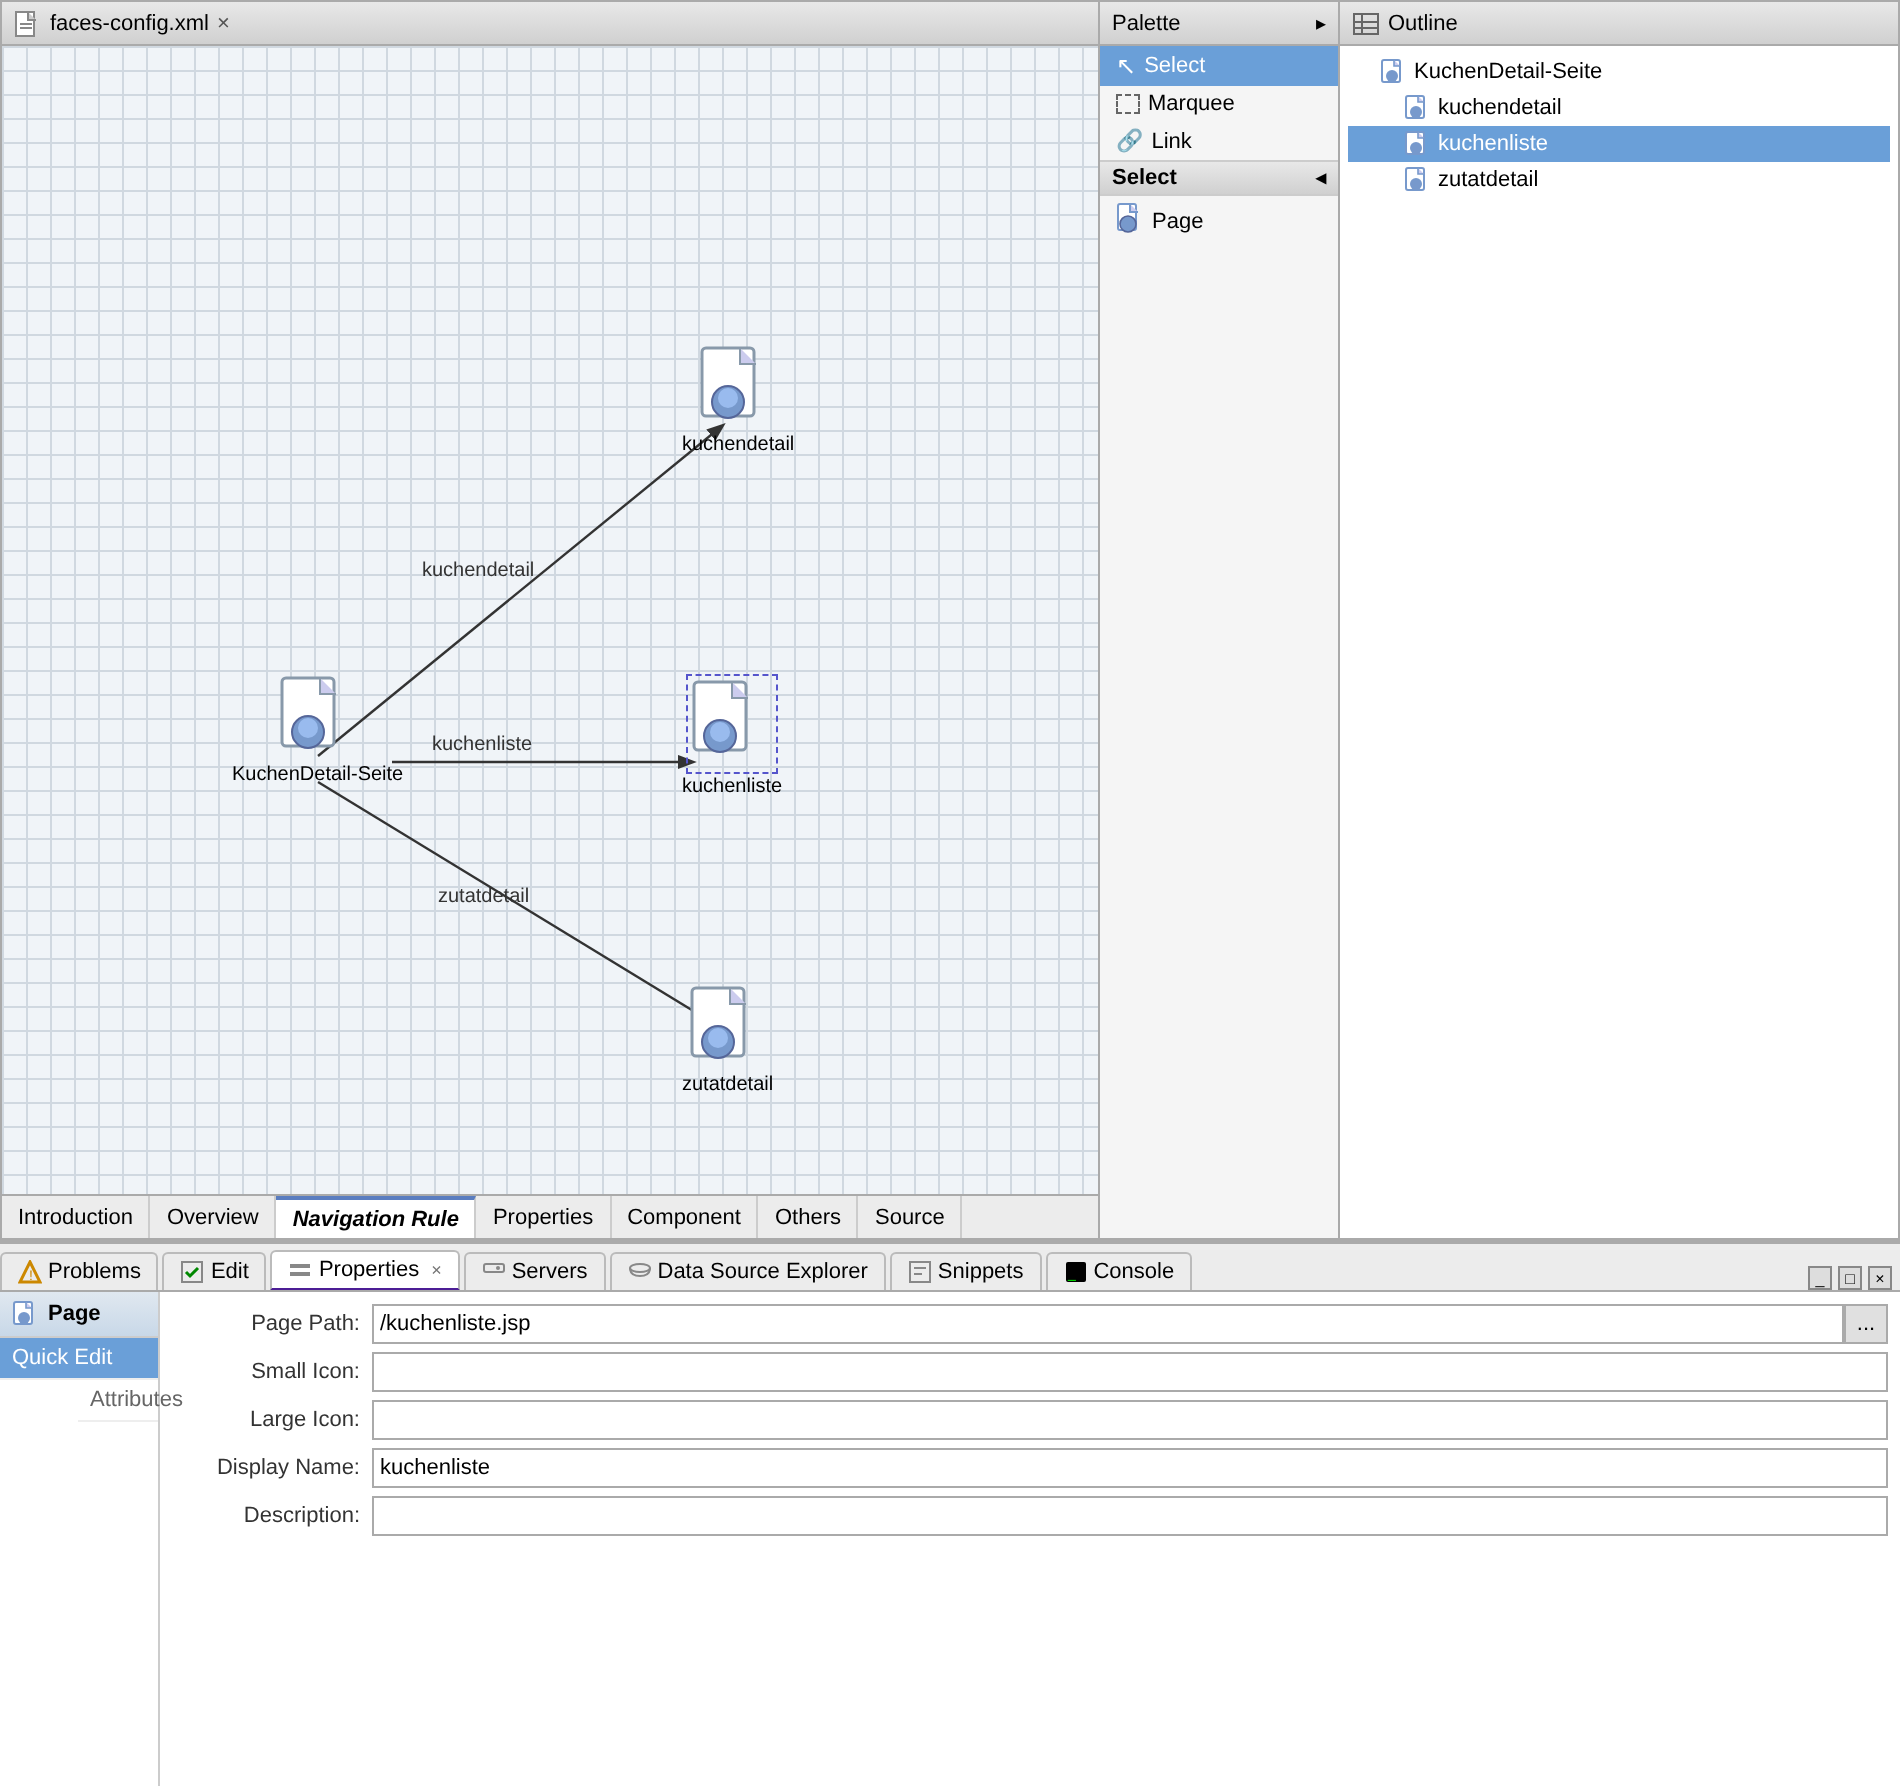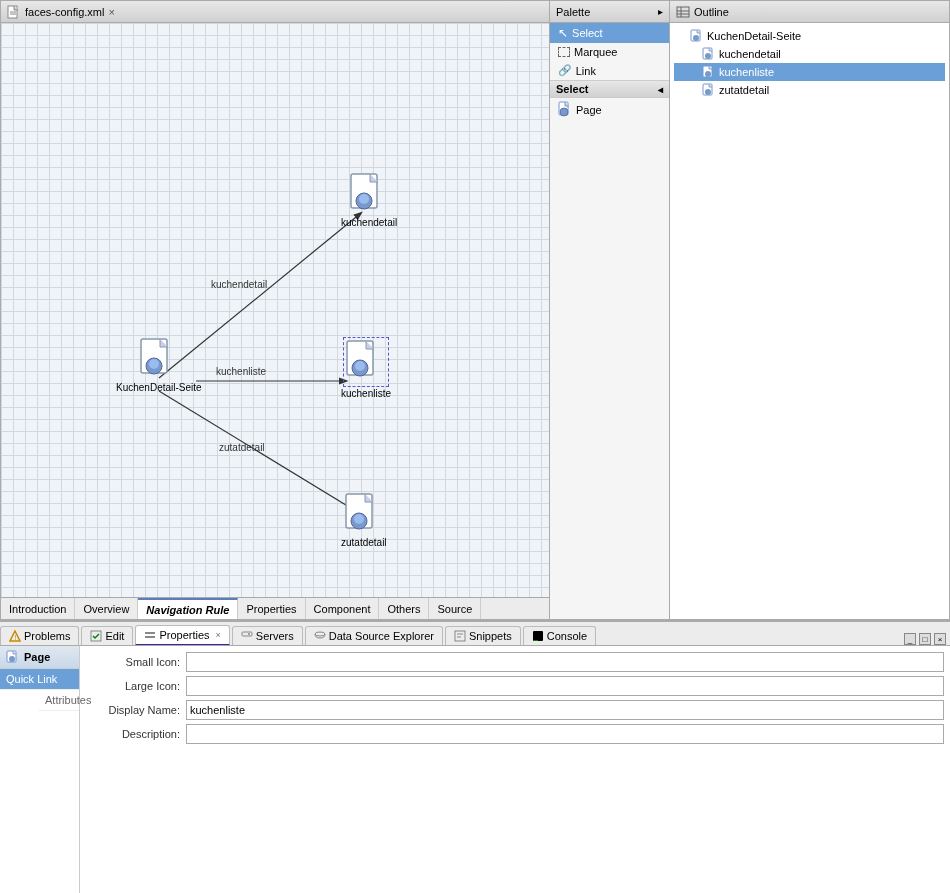--- a/index.html
+++ b/index.html
@@ -522,25 +522,30 @@
 
     <div class="properties-left">
       <div class="properties-left-header">
         <svg width="14" height="14" viewBox="0 0 14 14">
           <rect x="1" y="1" width="9" height="11" rx="1" fill="white" stroke="#7799cc" stroke-width="1"></rect>
           <polyline points="7,1 7,4 10,4" fill="#cce" stroke="#7799cc" stroke-width="0.8"></polyline>
           <circle cx="6" cy="9" r="3" fill="#7799cc"></circle>
         </svg>
         <span>Page</span>
       </div>
-      <div class="properties-left-item active">Quick Link</div>
+      <div class="properties-left-item active">Quick Edit</div>
       <div class="properties-left-item inactive">Attributes</div>
     </div>
 
     <div class="properties-right">
+      <div class="properties-row">
+        <div class="properties-label">Page Path:</div>
+        <input class="properties-input" value="/kuchenliste.jsp" style="flex: 1 1 0%;">
+        <div class="properties-input-btn">...</div>
+      </div>
       <div class="properties-row">
         <div class="properties-label">Small Icon:</div>
         <input class="properties-input" value="" style="flex: 1 1 0%;">
       </div>
       <div class="properties-row">
         <div class="properties-label">Large Icon:</div>
         <input class="properties-input" value="" style="flex: 1 1 0%;">
       </div>
       <div class="properties-row">
         <div class="properties-label">Display Name:</div>

